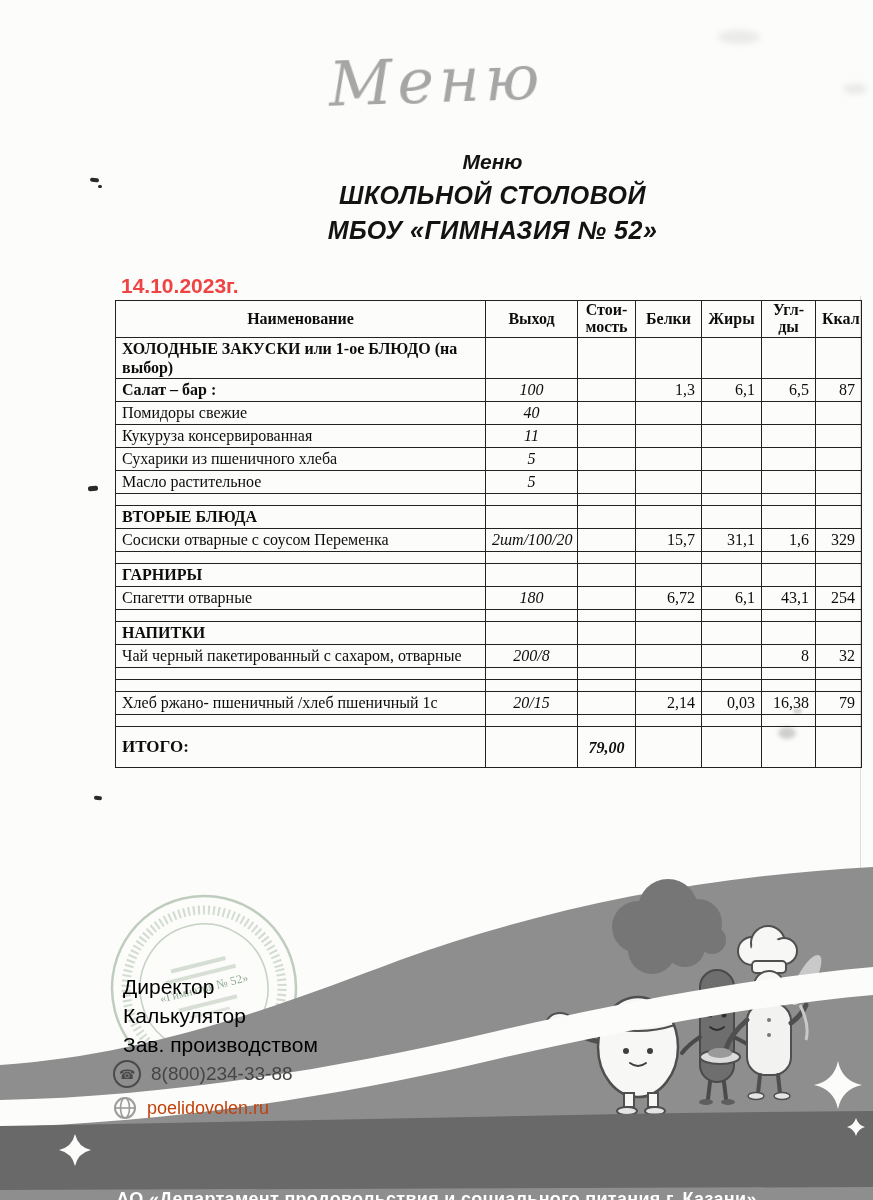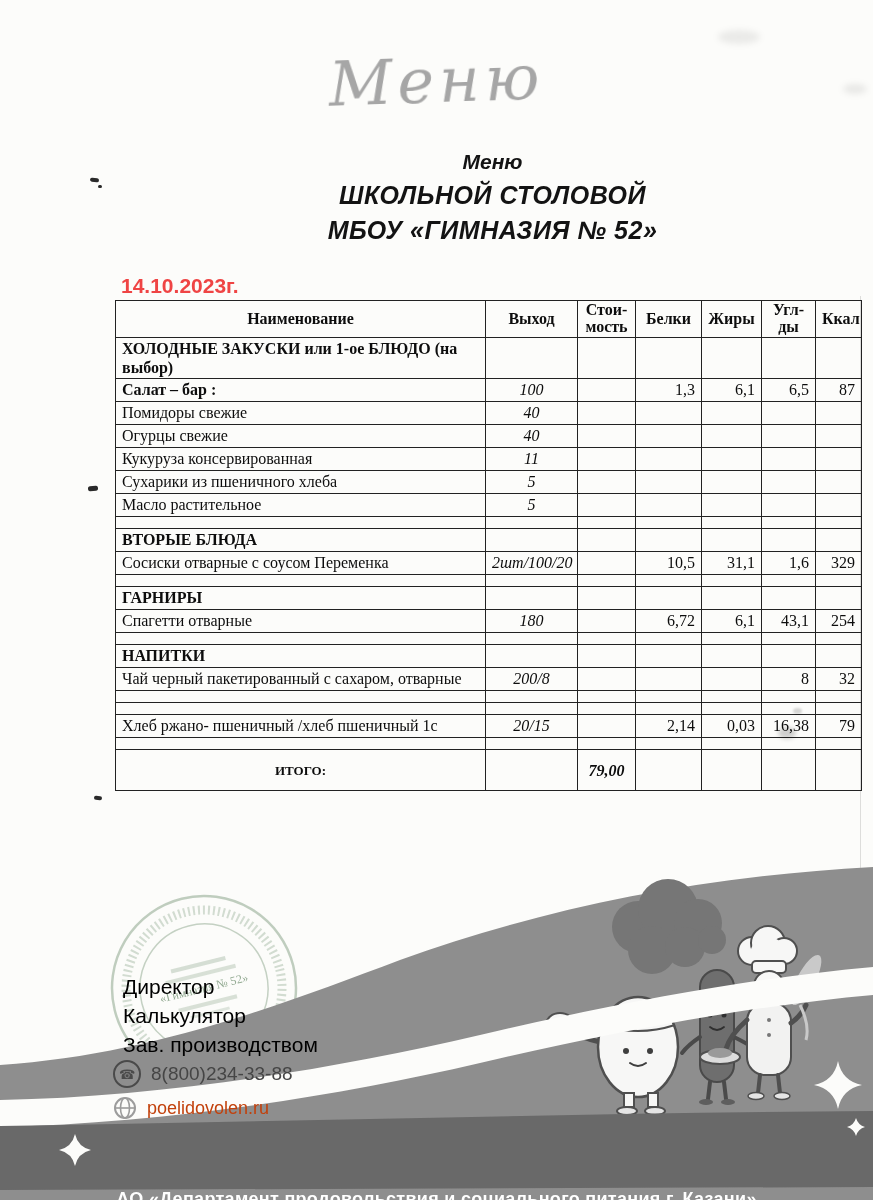--- a/index.html
+++ b/index.html
@@ -23,21 +23,21 @@
   
   table.menu{position:absolute;top:300px;left:115px;width:746px;border-collapse:collapse;
     font-family:"Liberation Serif",serif;font-size:16px;color:#0d0d0d;table-layout:fixed;padding-left:8px;}
   .menu th,.menu td{border:1px solid #222;padding:1px 6px;vertical-align:top;overflow:hidden;}
   .menu thead th{font-weight:bold;text-align:center;vertical-align:middle;height:34px;line-height:1.05;}
   .menu td{height:20px;line-height:1.2;}
   .row-empty td{height:11px;padding-top:0;padding-bottom:0;}
   .row-section td:first-child{font-weight:bold;}
   .row-bold td:first-child{font-weight:bold;}
   .row-total td{height:38px;vertical-align:middle;}
-  .row-total td.col-0{font-weight:bold;text-align:center;font-size:13px;}
+  .row-total td.col-0{font-weight:bold;font-size:17px;}
   .row-total td.col-2{font-weight:bold;text-align:center;}
   .menu .col-1,.menu .col-2{text-align:center;font-style:italic;}
   .menu .col-3,.menu .col-4,.menu .col-5,.menu .col-6{text-align:right;}
 
   
   .stamp-wrap{position:absolute;left:106px;top:890px;width:196px;height:196px;z-index:1;opacity:0.85;}
   .signatories{position:absolute;left:123px;top:972px;z-index:2;
     font-family:"Liberation Sans",sans-serif;font-size:21px;color:#000000;line-height:29px;}
   .contact{position:absolute;left:113px;display:flex;align-items:center;gap:10px;z-index:2;
     font-family:"Liberation Sans",sans-serif;}
@@ -130,29 +130,20 @@
         <tr class="row-item">
           <td class="col-0">Помидоры свежие</td>
           <td class="col-1">40</td>
           <td class="col-2"></td>
           <td class="col-3"></td>
           <td class="col-4"></td>
           <td class="col-5"></td>
           <td class="col-6"></td>
         </tr>
         <tr class="row-item">
-          <td class="col-0">Огурцы свежие</td>
-          <td class="col-1">40</td>
-          <td class="col-2"></td>
-          <td class="col-3"></td>
-          <td class="col-4"></td>
-          <td class="col-5"></td>
-          <td class="col-6"></td>
-        </tr>
-        <tr class="row-item">
           <td class="col-0">Кукуруза консервированная</td>
           <td class="col-1">11</td>
           <td class="col-2"></td>
           <td class="col-3"></td>
           <td class="col-4"></td>
           <td class="col-5"></td>
           <td class="col-6"></td>
         </tr>
         <tr class="row-item">
           <td class="col-0">Сухарики из пшеничного хлеба</td>
@@ -187,21 +178,21 @@
           <td class="col-2"></td>
           <td class="col-3"></td>
           <td class="col-4"></td>
           <td class="col-5"></td>
           <td class="col-6"></td>
         </tr>
         <tr class="row-item">
           <td class="col-0">Сосиски отварные с соусом Переменка</td>
           <td class="col-1">2шт/100/20</td>
           <td class="col-2"></td>
-          <td class="col-3">10,5</td>
+          <td class="col-3">15,7</td>
           <td class="col-4">31,1</td>
           <td class="col-5">1,6</td>
           <td class="col-6">329</td>
         </tr>
         <tr class="row-empty">
           <td class="col-0"></td>
           <td class="col-1"></td>
           <td class="col-2"></td>
           <td class="col-3"></td>
           <td class="col-4"></td>

